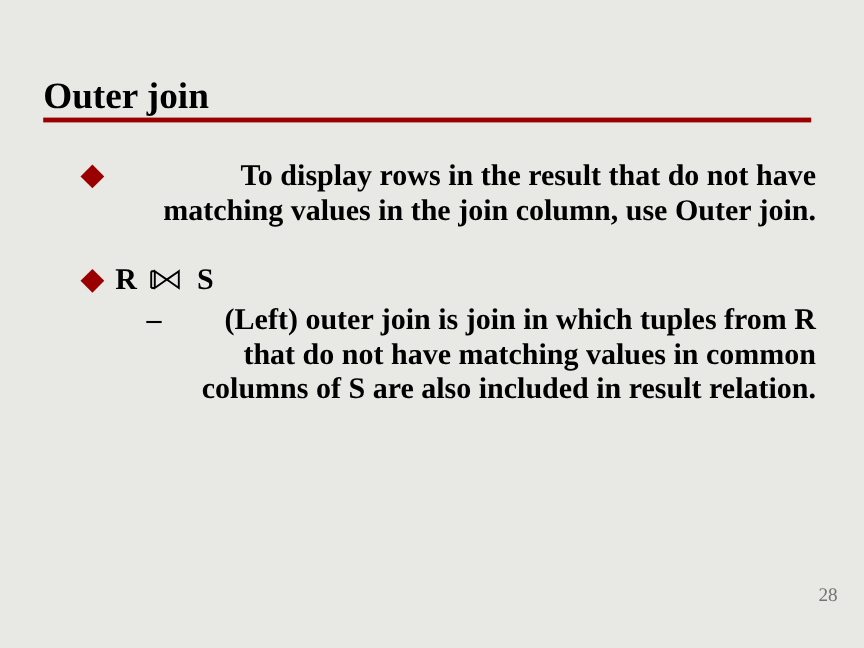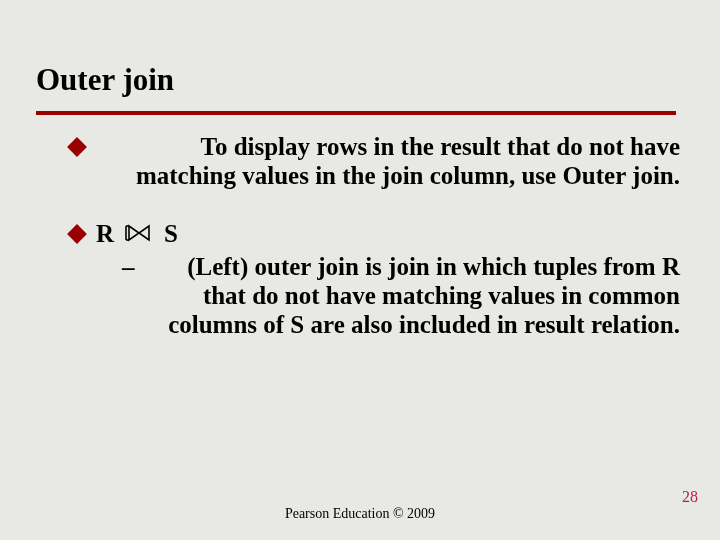--- a/index.html
+++ b/index.html
@@ -21,21 +21,21 @@
   .title-wrap {
     position: absolute;
     left: 36px;
     top: 62px;
     width: 640px;
   }
   .title {
     font-size: 31px;
     font-weight: bold;
     color: #000;
-    padding-bottom: 13px;
+    padding-bottom: 0;
   }
   .rule {
     height: 4px;
     background: #9a0000;
     width: 100%;
   }
   .body {
     position: absolute;
     left: 70px;
     top: 132px;
@@ -96,21 +96,21 @@
     width: 720px;
     text-align: center;
     font-size: 14px;
     font-weight: normal;
   }
   .pagenum {
     position: absolute;
     right: 22px;
     bottom: 34px;
     font-size: 16px;
-    color: #be185d;
+    color: #737373;
     font-weight: normal;
   }
 </style>
 </head>
 <body>
 
 <div class="slide">
 
   <div class="title-wrap">
     <div class="title">Outer join</div>
@@ -143,16 +143,15 @@
         </div>
         <div class="sub">
           <span class="dash">–</span>
           <span>(Left) outer join is join in which tuples from R that do not have matching values in common columns of S are also included in result relation.</span>
         </div>
       </div>
     </div>
 
   </div>
 
-  <div class="footer">Pearson Education © 2009</div>
   <div class="pagenum">28</div>
 
 </div>
 
 </body></html>

